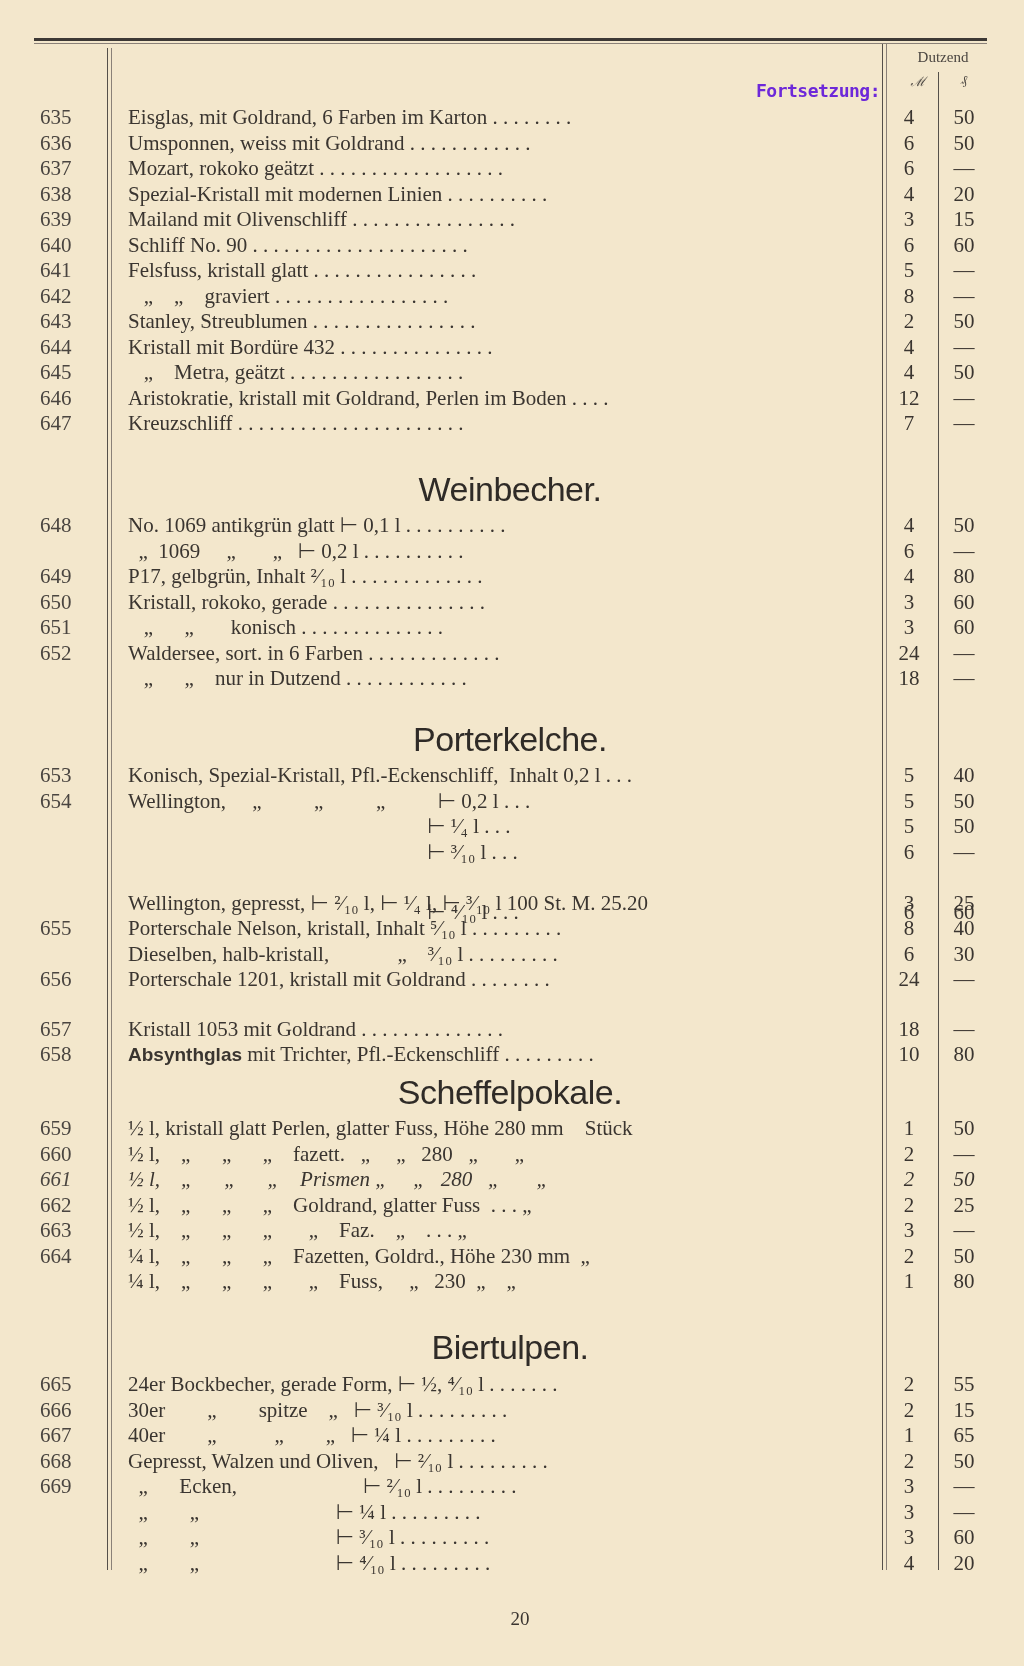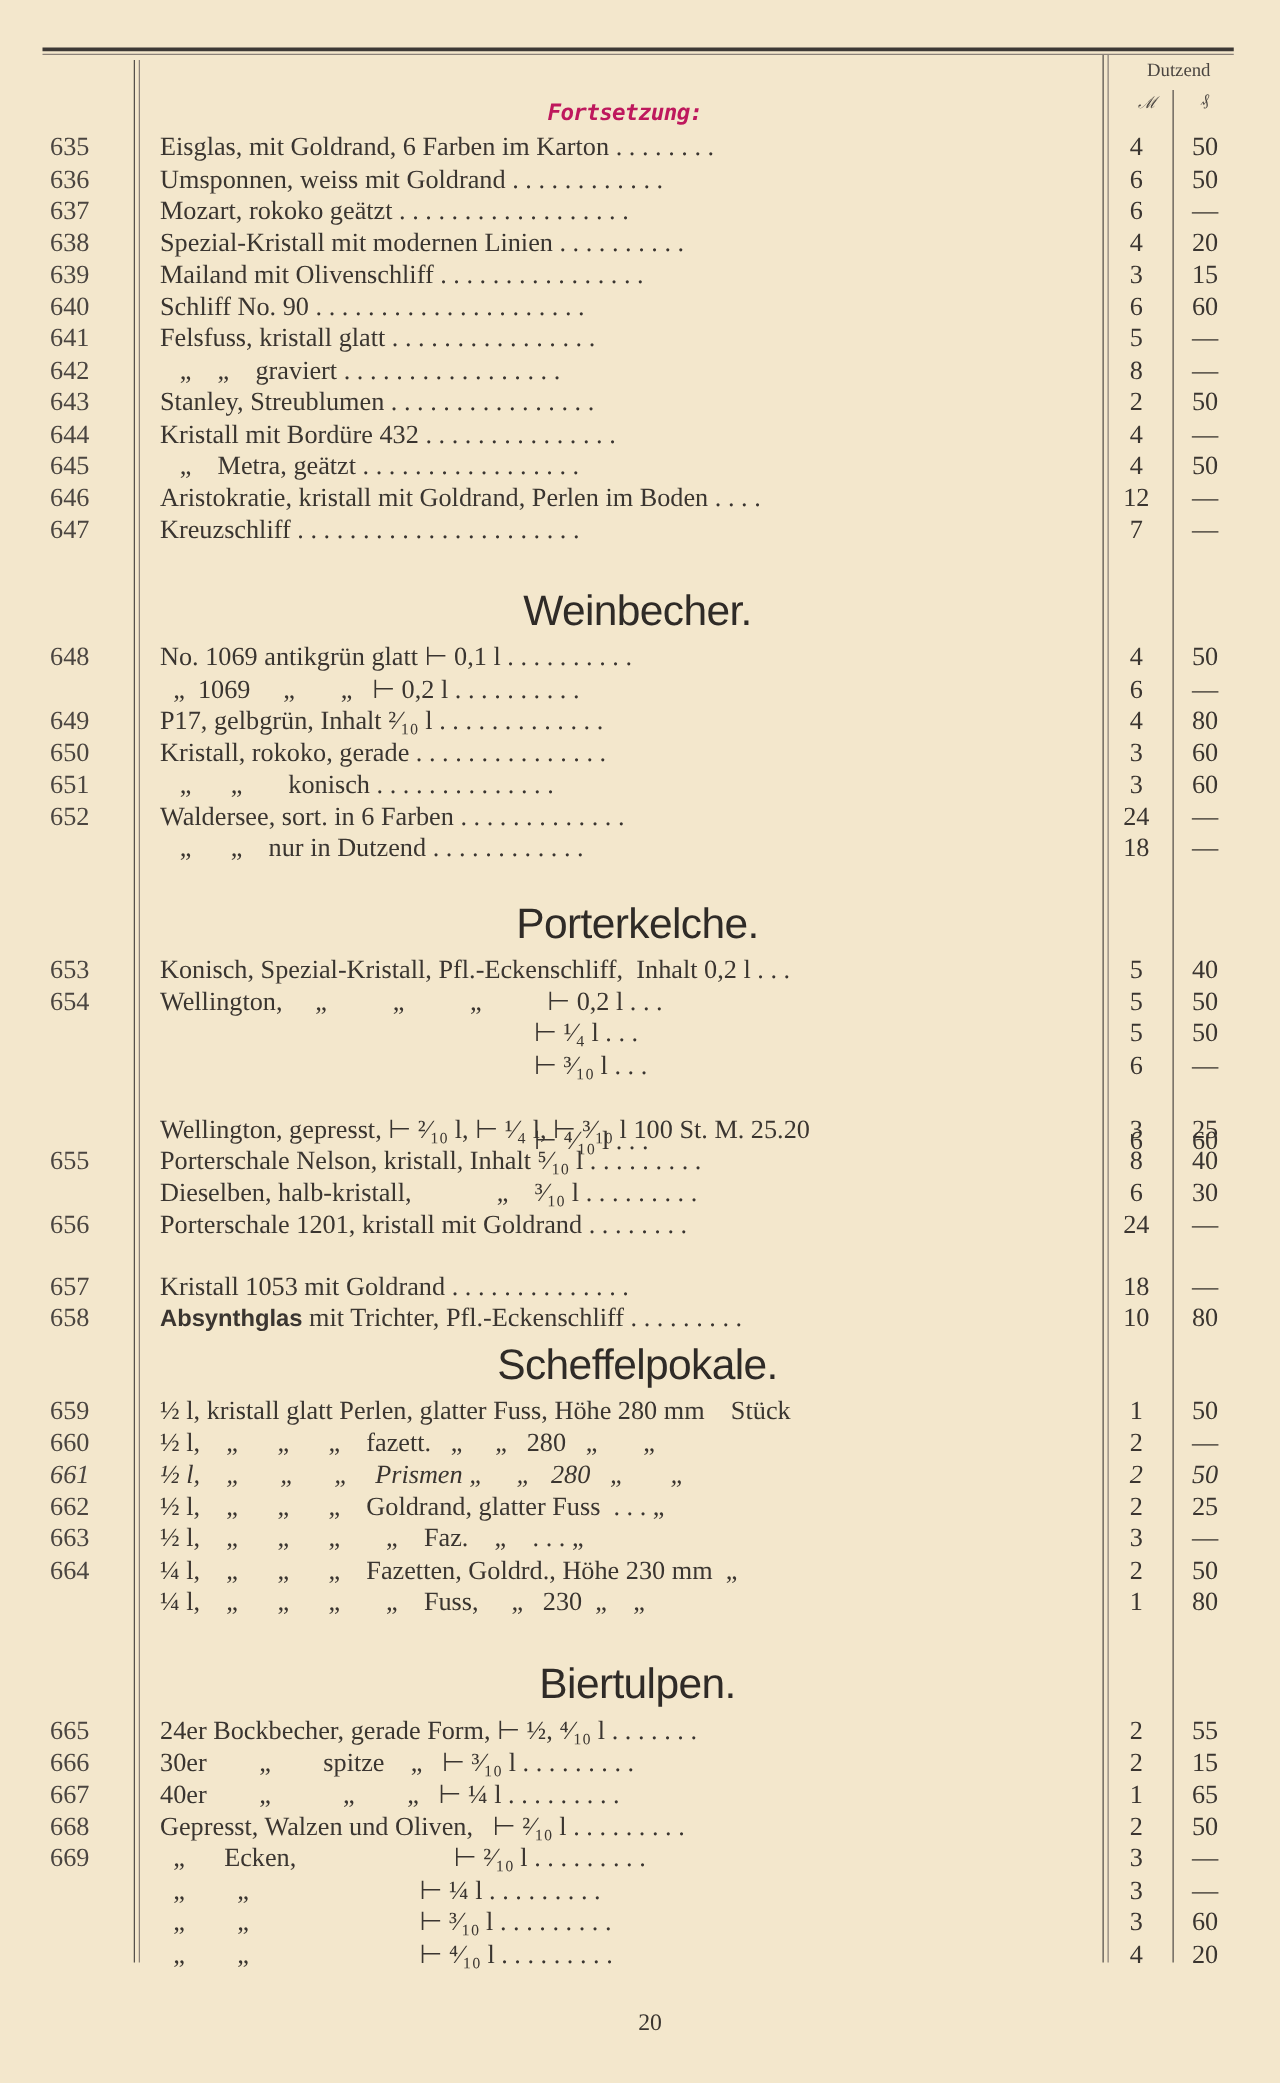--- a/index.html
+++ b/index.html
@@ -27,23 +27,23 @@
   }
   .col-head-m {
     position: absolute; left: 898px; top: 72px; width: 40px; text-align: center;
     font-style: italic; font-size: 13px; color: #4a4540;
   }
   .col-head-pf {
     position: absolute; left: 940px; top: 72px; width: 48px; text-align: center;
     font-style: italic; font-size: 13px; color: #4a4540;
   }
   .fortsetzung {
-    position: absolute; left: 120px; top: 80px; width: 760px; text-align: center;
+    position: absolute; left: 120px; top: 80px; width: 760px; text-align: right;
     font-family: "DejaVu Sans Mono", monospace; font-size: 18px; font-weight: bold;
-    letter-spacing: -0.5px; color: #be185d; font-style: italic;
+    letter-spacing: -0.5px; color: #6d28d9;
   }
   .section-title {
     position: absolute; left: 120px; width: 780px; text-align: center;
     font-family: "Liberation Sans", sans-serif; font-size: 34px; color: #2f2b27;
     letter-spacing: -0.5px;
   }
   .row { position: absolute; left: 0; width: 1024px; height: 25px; font-size: 20px; line-height: 25px; }
   .row .num {
     position: absolute; left: 40px; width: 52px; 
     font-family: "Liberation Serif", serif; font-size: 21px; color: #4a4540;

